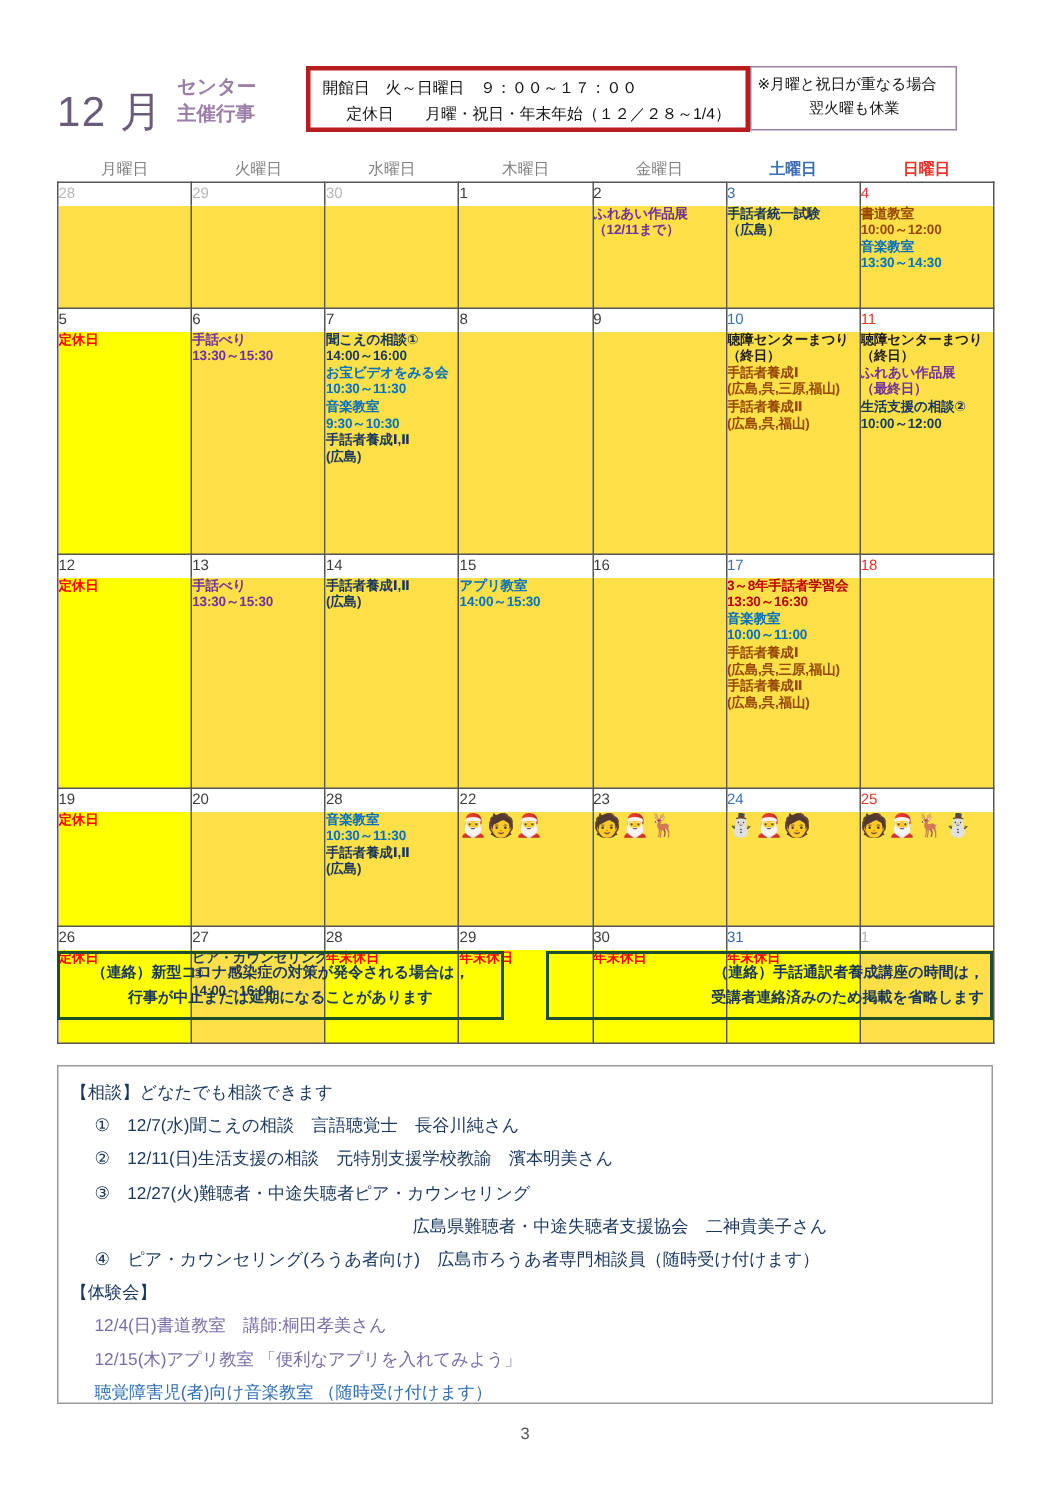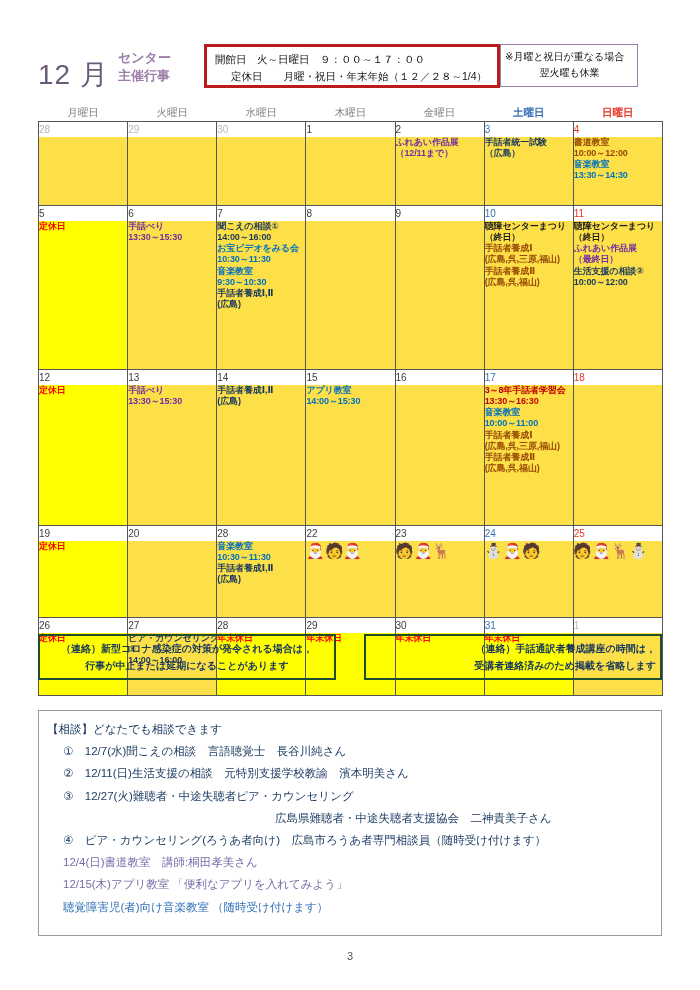--- a/index.html
+++ b/index.html
@@ -433,19 +433,20 @@
     </div>
   </div>
 
   <div class="infobox">
     <div>【相談】どなたでも相談できます</div>
     <div class="ind1">①　12/7(水)聞こえの相談　言語聴覚士　長谷川純さん</div>
     <div class="ind1">②　12/11(日)生活支援の相談　元特別支援学校教諭　濱本明美さん</div>
     <div class="ind1">③　12/27(火)難聴者・中途失聴者ピア・カウンセリング</div>
     <div class="indR">広島県難聴者・中途失聴者支援協会　二神貴美子さん</div>
     <div class="ind1">④　ピア・カウンセリング(ろうあ者向け)　広島市ろうあ者専門相談員（随時受け付けます）</div>
+    <div>【体験会】</div>
     <div class="ind2 tx-purple">12/4(日)書道教室　講師:桐田孝美さん</div>
     <div class="ind2 tx-purple">12/15(木)アプリ教室 「便利なアプリを入れてみよう」</div>
     <div class="ind2 tx-blue">聴覚障害児(者)向け音楽教室 （随時受け付けます）</div>
   </div>
 
   <div class="pagenum">3</div>
 </div>
 
 </body></html>

